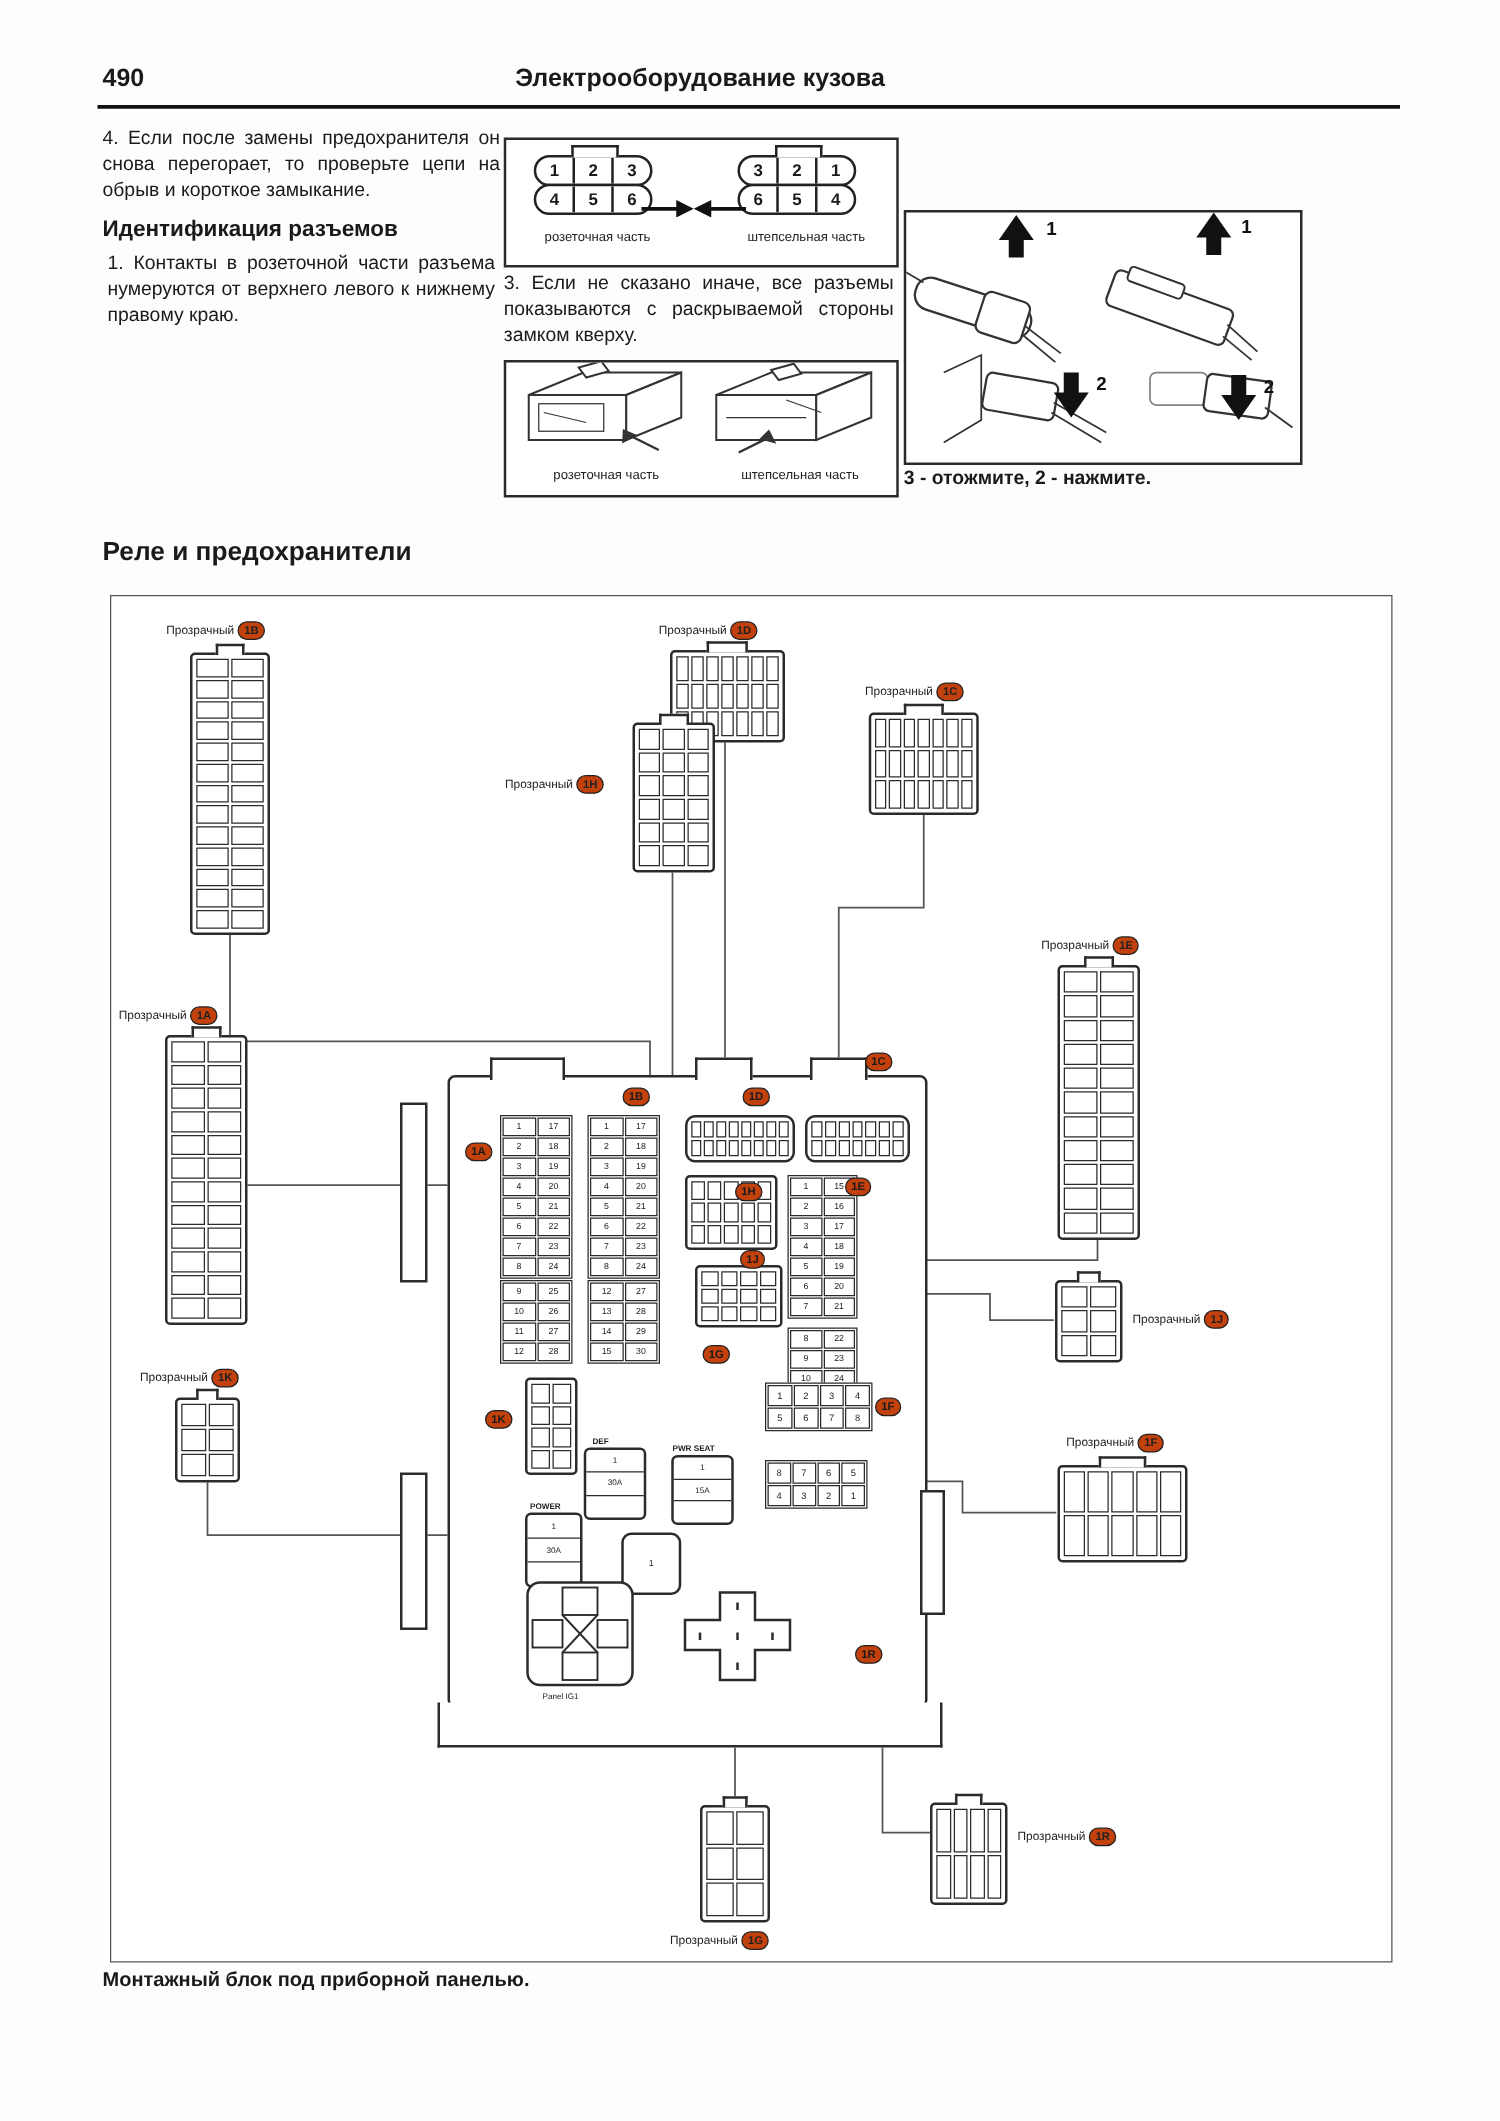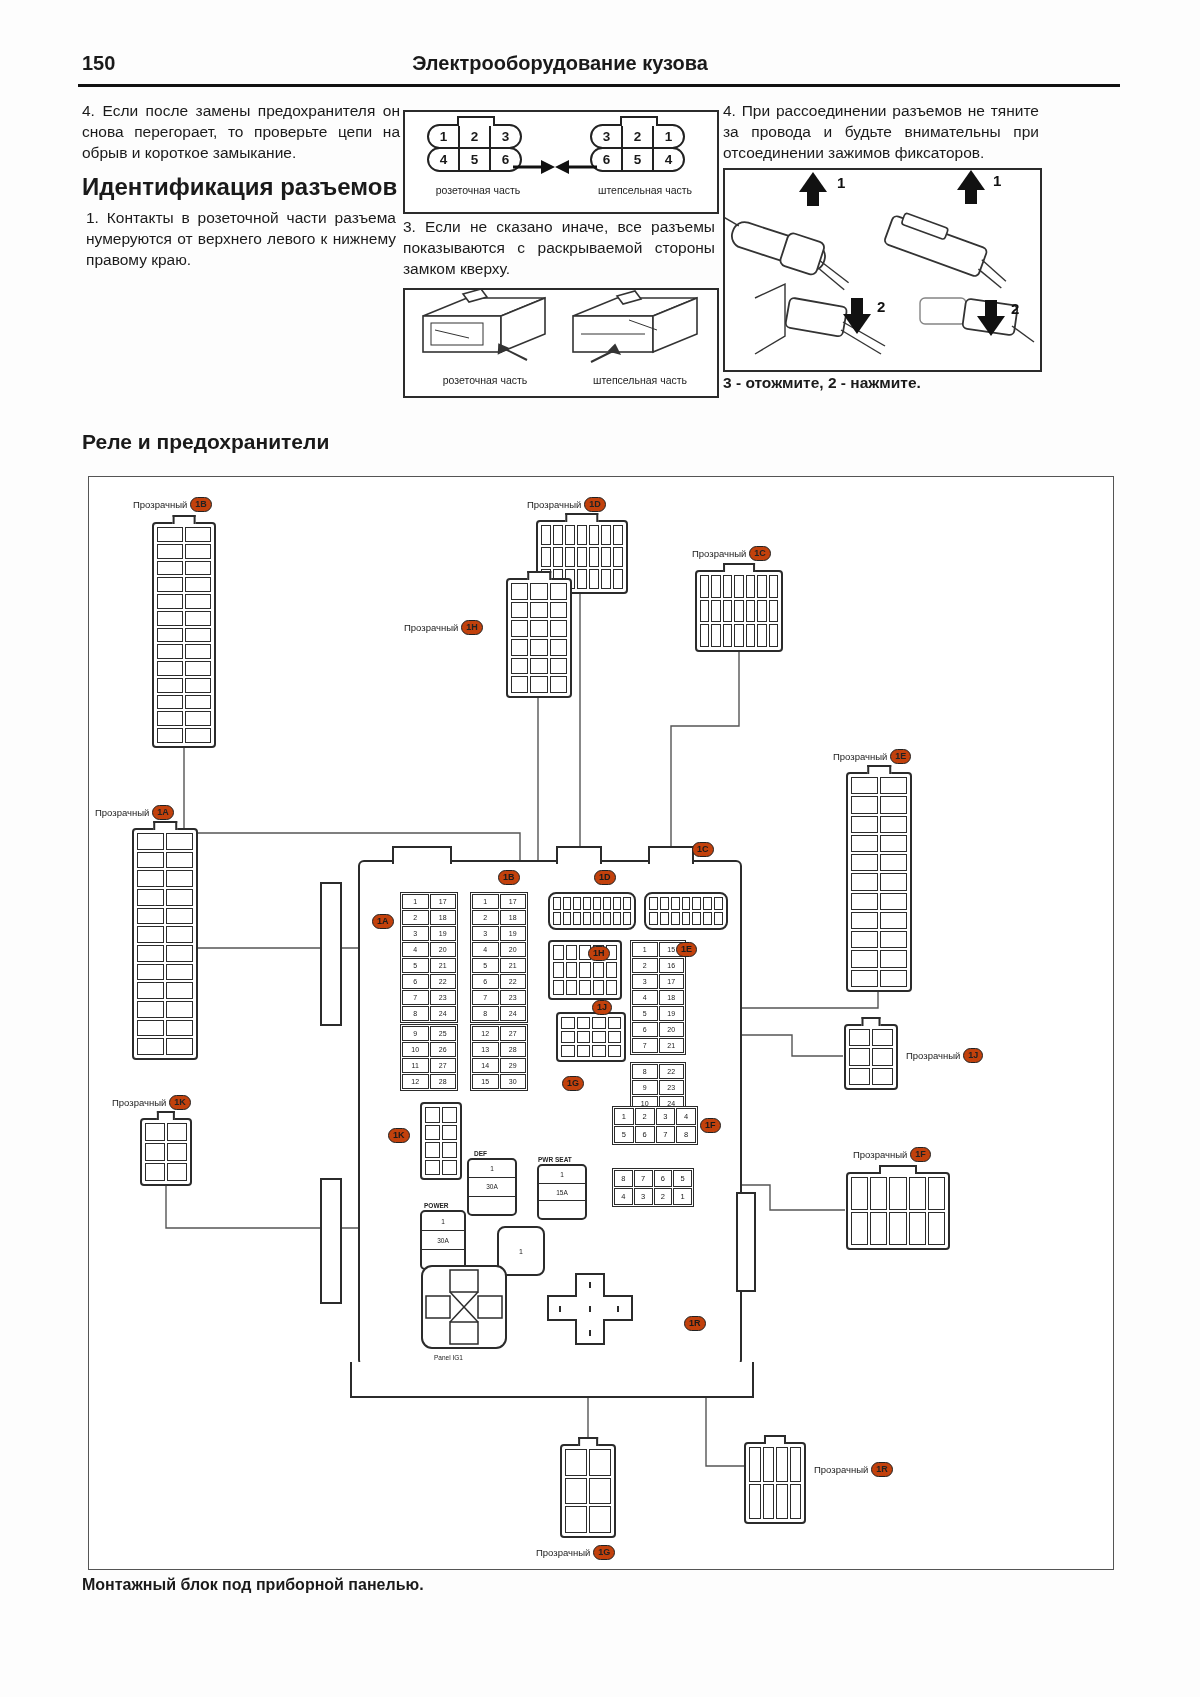--- a/index.html
+++ b/index.html
@@ -32,27 +32,27 @@
   .relaybox .cell:first-child{border-top:none;}
   .rlabel{position:absolute;font-size:6.5px;font-weight:700;white-space:nowrap;color:#222;}
   .caption-sm{position:absolute;font-size:6.5px;color:#222;}
   svg{display:block;}
 </style>
 </head>
 <body>
 
 <div class="page">
 
-  <div class="abs bold" style="left:82px;top:52px;font-size:20px;">150</div>
+  <div class="abs bold" style="left:82px;top:52px;font-size:20px;">490</div>
   <div class="abs bold" style="left:250px;top:52px;width:620px;text-align:center;font-size:20px;">Электрооборудование кузова</div>
   <div class="abs hrule" style="left:78px;top:84px;width:1042px;height:3px;"></div>
 
   <div class="abs" style="left:82px;top:100px;width:318px;">
     <p class="t" style="margin:0 0 10px 0;">4. Если после замены предохранителя он снова перегорает, то проверьте цепи на обрыв и короткое замыкание.</p>
-    <h3 style="margin:4px 0 6px 0;font-size:24px;">Идентификация разъемов</h3>
+    <h3 style="margin:4px 0 6px 0;font-size:18px;">Идентификация разъемов</h3>
     <p class="t" style="margin:4px;">1. Контакты в розеточной части разъема нумеруются от верхнего левого к нижнему правому краю.</p>
   </div>
 
   <div class="abs box" style="left:403px;top:110px;width:312px;height:100px;">
     <div class="abs" style="left:22px;top:12px;">
       <div style="position:absolute;top:-8px;left:30px;width:34px;height:8px;border:2px solid #222;border-bottom:none;background:#fff;"></div>
       <div class="pintable">
         <div class="prow">
             <div class="pcell">1</div>
             <div class="pcell">2</div>
@@ -121,21 +121,20 @@
       </g>
       <g stroke="#333" stroke-width="2">
           <line x1="186" y1="72" x2="210" y2="60"></line>
         </g>
       <polygon points="208,54 204,64 218,62" fill="#333" transform="rotate(24 210 59)"></polygon>
     </svg>
     <div class="abs smallcap" style="left:10px;top:84px;width:140px;">розеточная часть</div>
     <div class="abs smallcap" style="left:165px;top:84px;width:140px;">штепсельная часть</div>
   </div>
 
-  <p class="abs t" style="left:723px;top:100px;width:316px;margin:0;">4. При рассоединении разъемов не тяните за провода и будьте внимательны при отсоединении зажимов фиксаторов.</p>
 
   <div class="abs box" style="left:723px;top:168px;width:315px;height:200px;">
     <svg width="311" height="196" viewBox="0 0 311 196">
 
       <g transform="translate(18,30) rotate(18)">
         <rect x="0" y="20" width="96" height="26" rx="12" fill="#fff" stroke="#333" stroke-width="1.8"></rect>
         <rect x="54" y="16" width="38" height="34" rx="6" fill="#fff" stroke="#333" stroke-width="1.8"></rect>
         <line x1="92" y1="34" x2="126" y2="46" stroke="#333" stroke-width="1.4"></line>
         <line x1="94" y1="42" x2="124" y2="54" stroke="#333" stroke-width="1.4"></line>
         <line x1="-14" y1="22" x2="4" y2="26" stroke="#333" stroke-width="1.4"></line>

